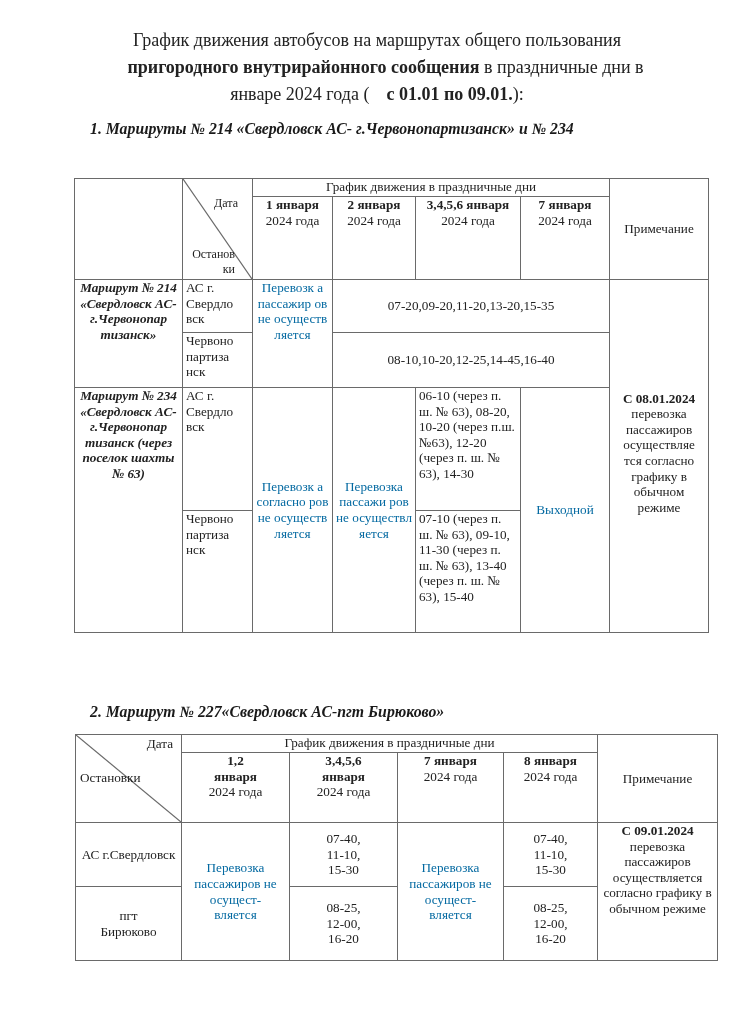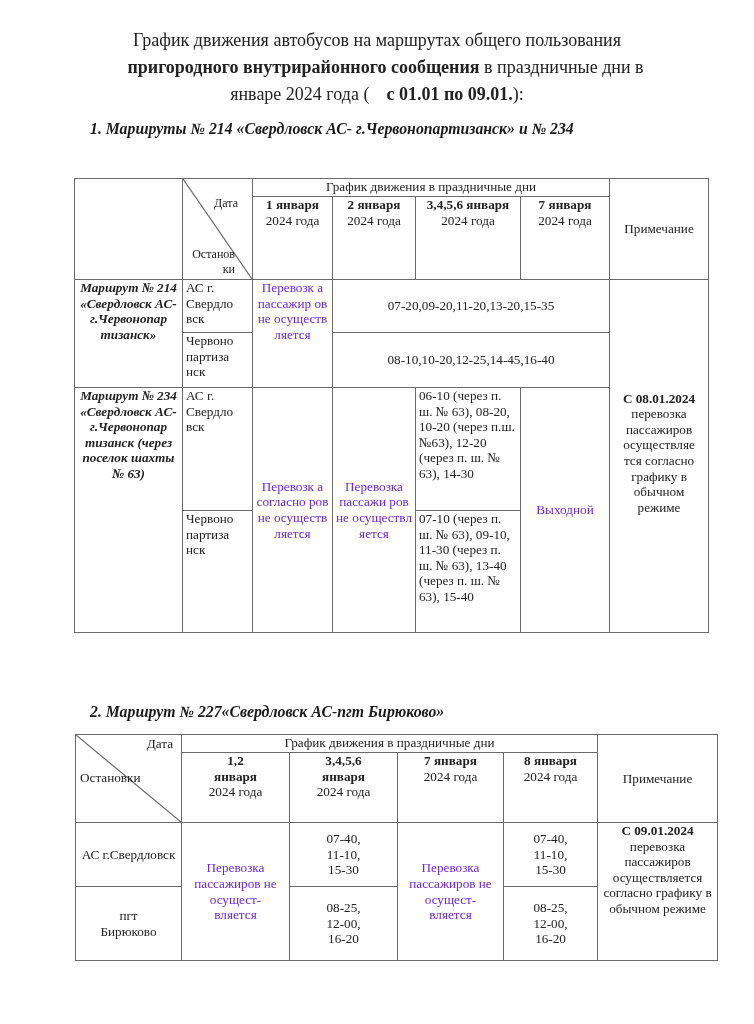--- a/index.html
+++ b/index.html
@@ -7,21 +7,21 @@
       font-family: "Liberation Serif", "DejaVu Serif", serif; color: #222; }
     .title { position: absolute; left: 60px; width: 634px; top: 27px; text-align: center;
       font-size: 18px; line-height: 27px; }
     .title b { font-weight: bold; margin-left: 17px; }
     .sec-h { position: absolute; font-weight: bold; font-style: italic; font-size: 15.8px; line-height: 24px; color: #1a1a1a; }
     .sec1 { left: 90px; top: 117px; width: 620px; }
     .sec1 .l2 { display: block; padding-left: 22px; }
     .sec2 { left: 90px; top: 700px; }
     table { position: absolute; border-collapse: collapse; table-layout: fixed; font-size: 13.2px; line-height: 15.6px; }
     td { border: 1.2px solid #6a6a6a; padding: 0 3px; vertical-align: top; text-align: center; overflow: hidden; }
-    .red { color: #6d28d9; }
+    .red { color: #0369a1; }
     .bi { font-weight: bold; font-style: italic; text-align: center; }
     .lft { text-align: left; }
     .b { font-weight: bold; }
     .mid { vertical-align: middle; }
     .diag { position: relative; padding: 0; }
     .diag svg { position: absolute; left: 0; top: 0; width: 100%; height: 100%; }
     .t1 { left: 74px; top: 178px; width: 634px; }
     .t2 { left: 75px; top: 734px; width: 642px; }
     .t1 td, .t2 td { font-size: 13.2px; }
     .hdr-span { font-size: 14px; line-height: 16px; }

